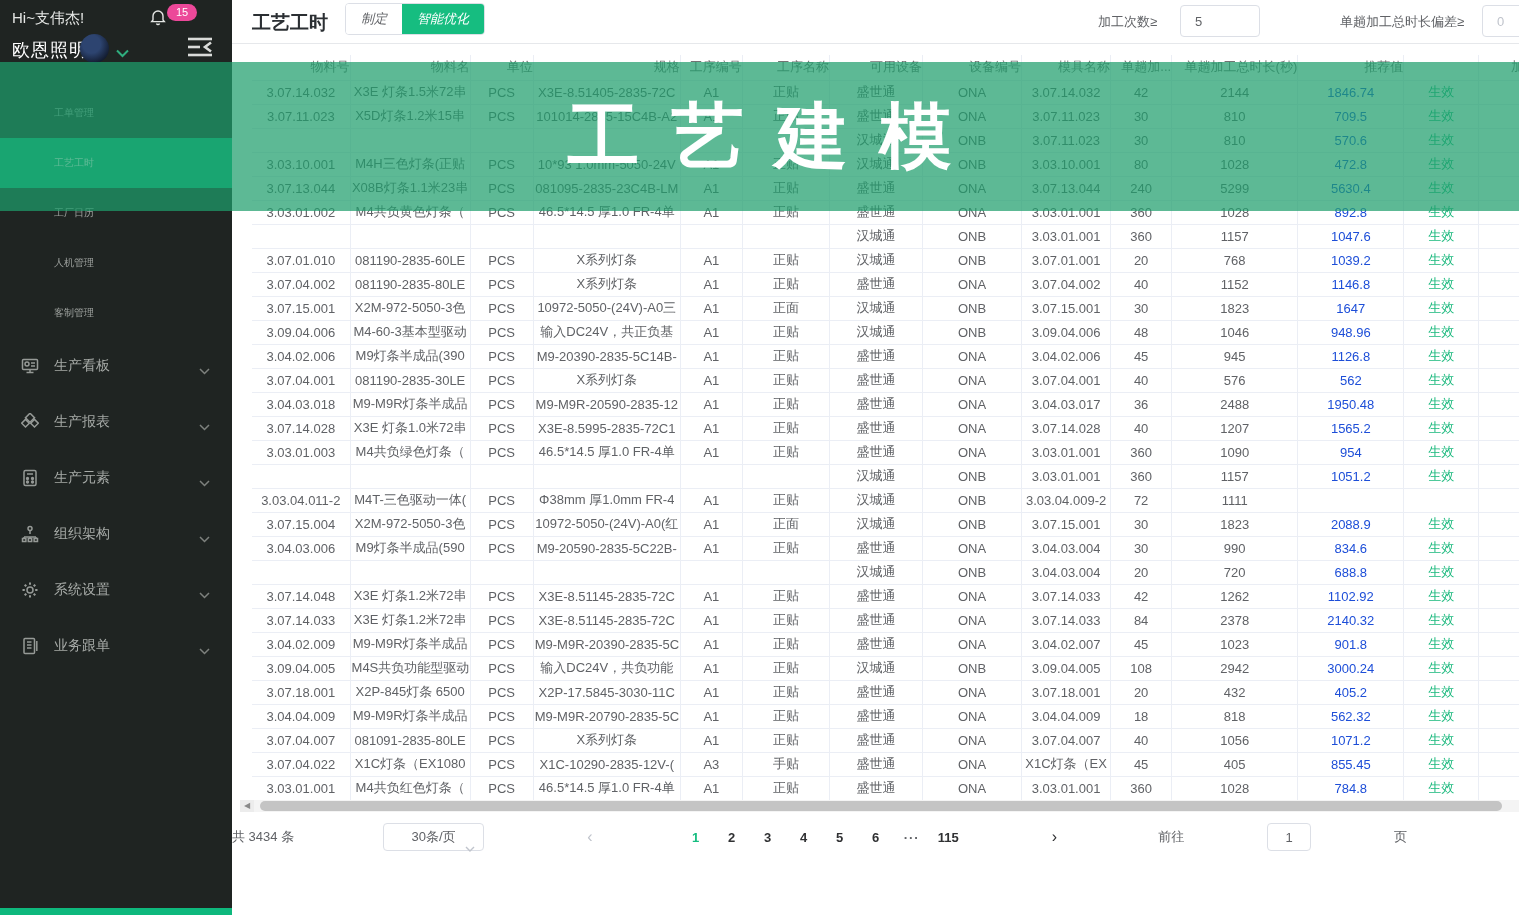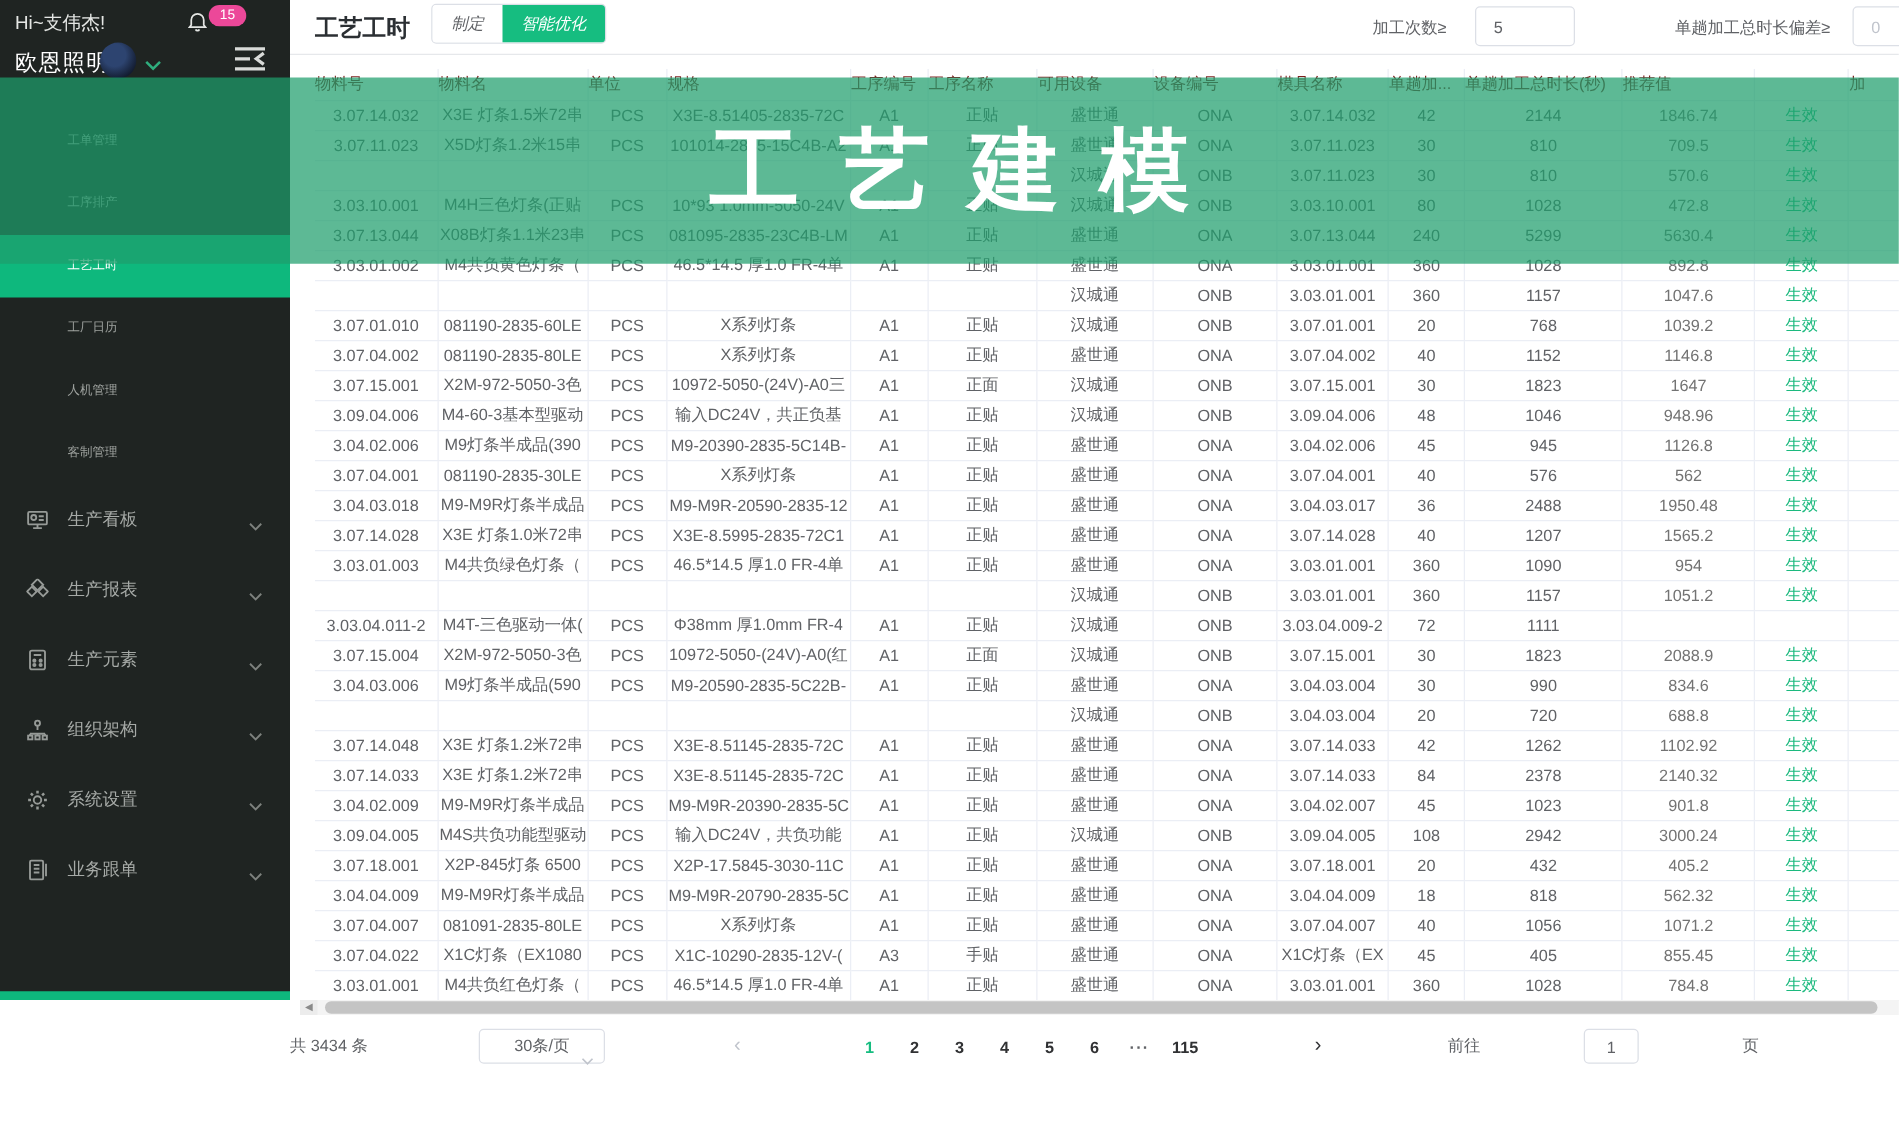--- a/index.html
+++ b/index.html
@@ -1,19 +1,19 @@
 <!DOCTYPE html>
 <html><head>
 <meta charset="utf-8">
 <style>
   * { margin:0; padding:0; box-sizing:border-box; }
   html,body { width:1519px; height:915px; overflow:hidden; background:#fff;
     font-family:"Liberation Sans","DejaVu Sans",sans-serif; }
   
-  .sidebar { position:absolute; left:0; top:0; width:232px; height:800px; background:#1f2422; z-index:1; }
+  .sidebar { position:absolute; left:0; top:0; width:232px; height:915px; background:#1f2422; z-index:1; }
   .sb-top { position:relative; height:70px; }
   .greeting { position:absolute; left:12px; top:9px; color:#e4e6e4; font-size:15px; }
   .bell { position:absolute; left:149px; top:8px; color:#e4e6e4; }
   .badge { position:absolute; left:167px; top:4px; min-width:30px; height:17px; border-radius:9px;
     background:#ec4899; color:#fff; font-size:11px; line-height:17px; text-align:center; padding:0 6px; }
   .company { position:absolute; left:12px; top:38px; color:#fff; font-size:18px; font-weight:normal; letter-spacing:1px; }
   .avatar { position:absolute; left:80px; top:34px; width:29px; height:29px; border-radius:50%;
     background:radial-gradient(circle at 40% 35%, #2d4470 0 35%, #131c30 75%); }
   .chev-dn { position:absolute; left:116px; top:44px; }
   .collapse { position:absolute; left:186px; top:36px; cursor:pointer; }
@@ -35,27 +35,27 @@
   .seg { position:absolute; left:113px; top:3px; display:inline-flex; border:1px solid #dcdfe6; border-radius:4px; overflow:hidden; height:32px; }
   .seg-btn { font-size:13px; padding:0 15px; line-height:30px; background:#fff; color:#606266; cursor:pointer; border:none;font-style:italic; }
   .seg-btn.on { background:#16bd80; color:#fff; }
   .flt-label { position:absolute; top:13px; font-size:13px; color:#606266; }
   .flt-input { position:absolute; top:5px; height:32px; border:1px solid #dcdfe6; border-radius:4px;
     font-size:13px; color:#606266; padding:0 14px; outline:none; background:#fff; }
   .flt-input.dim { color:#c0c4cc; }
   
   .table-wrap { position:relative; margin:11px 0 0 20px; width:1267px; overflow:hidden; }
   table { border-collapse:collapse; table-layout:fixed; width:1272px; }
-  thead th { height:25px; font-size:13px; font-weight:400; color:#7f1d1d; border-bottom:1px solid #ebeef5;
-    border-right:1px solid #ebeef5; white-space:nowrap; overflow:hidden; text-align:left; }
+  thead th { height:25px; font-size:13px; font-weight:400; color:#737373; border-bottom:1px solid #ebeef5;
+    border-right:1px solid #ebeef5; white-space:nowrap; overflow:hidden; text-align:right; }
   tbody td { height:24px; font-size:13px; color:#606266; border-bottom:1px solid #ebeef5;
     border-right:1px solid #ebeef5; text-align:center; white-space:nowrap; overflow:hidden; padding:0 1px; }
   th:last-child, td:last-child { border-right:none; }
   .clip { display:inline-block; max-width:100%; overflow:hidden; white-space:nowrap; vertical-align:middle; }
-  .orange { color:#737373; }
+  .orange { color:#1d4ed8; }
   .glink { color:#1cb97e; cursor:pointer; }
   
   .wm-band { position:absolute; left:0; top:62px; width:1519px; height:149px; background:rgba(30,158,108,.72);
     z-index:5; pointer-events:none; display:flex; align-items:center; justify-content:center; }
   .wm-text { color:#fff; font-size:72px; font-weight:bold; letter-spacing:32px; padding-left:32px;
     font-family:"DejaVu Sans","Liberation Sans",sans-serif; }
   
   .hscroll { position:absolute; left:240px; top:800px; width:1279px; height:12px; background:#f4f4f4; z-index:2; }
   .hs-arrow { position:absolute; left:0; top:0; width:14px; height:12px; background:#ececec; color:#8a8a8a;
     font-size:8px; line-height:12px; text-align:center; cursor:pointer; }
@@ -102,21 +102,20 @@
           <line x1="2" y1="11" x2="14" y2="11"></line>
           <polyline points="25,6.5 19,11 25,15.5"></polyline>
           <line x1="2" y1="19" x2="26" y2="19"></line>
       </svg>
     </span>
   </div>
 
 
   <div class="submenu">
     <div class="submenu-item">工单管理</div>
-    <div class="submenu-item">工序排产</div>
     <div class="submenu-item active">工艺工时</div>
     <div class="submenu-item">工厂日历</div>
     <div class="submenu-item">人机管理</div>
     <div class="submenu-item">客制管理</div>
   </div>
 
   <div class="menu-item">
     <span class="mi-icon">
       <svg width="18" height="18" viewBox="0 0 18 18" fill="none" stroke="currentColor" stroke-width="1.5">
         <rect x="1.5" y="2.5" width="15" height="10" rx="1"></rect>

